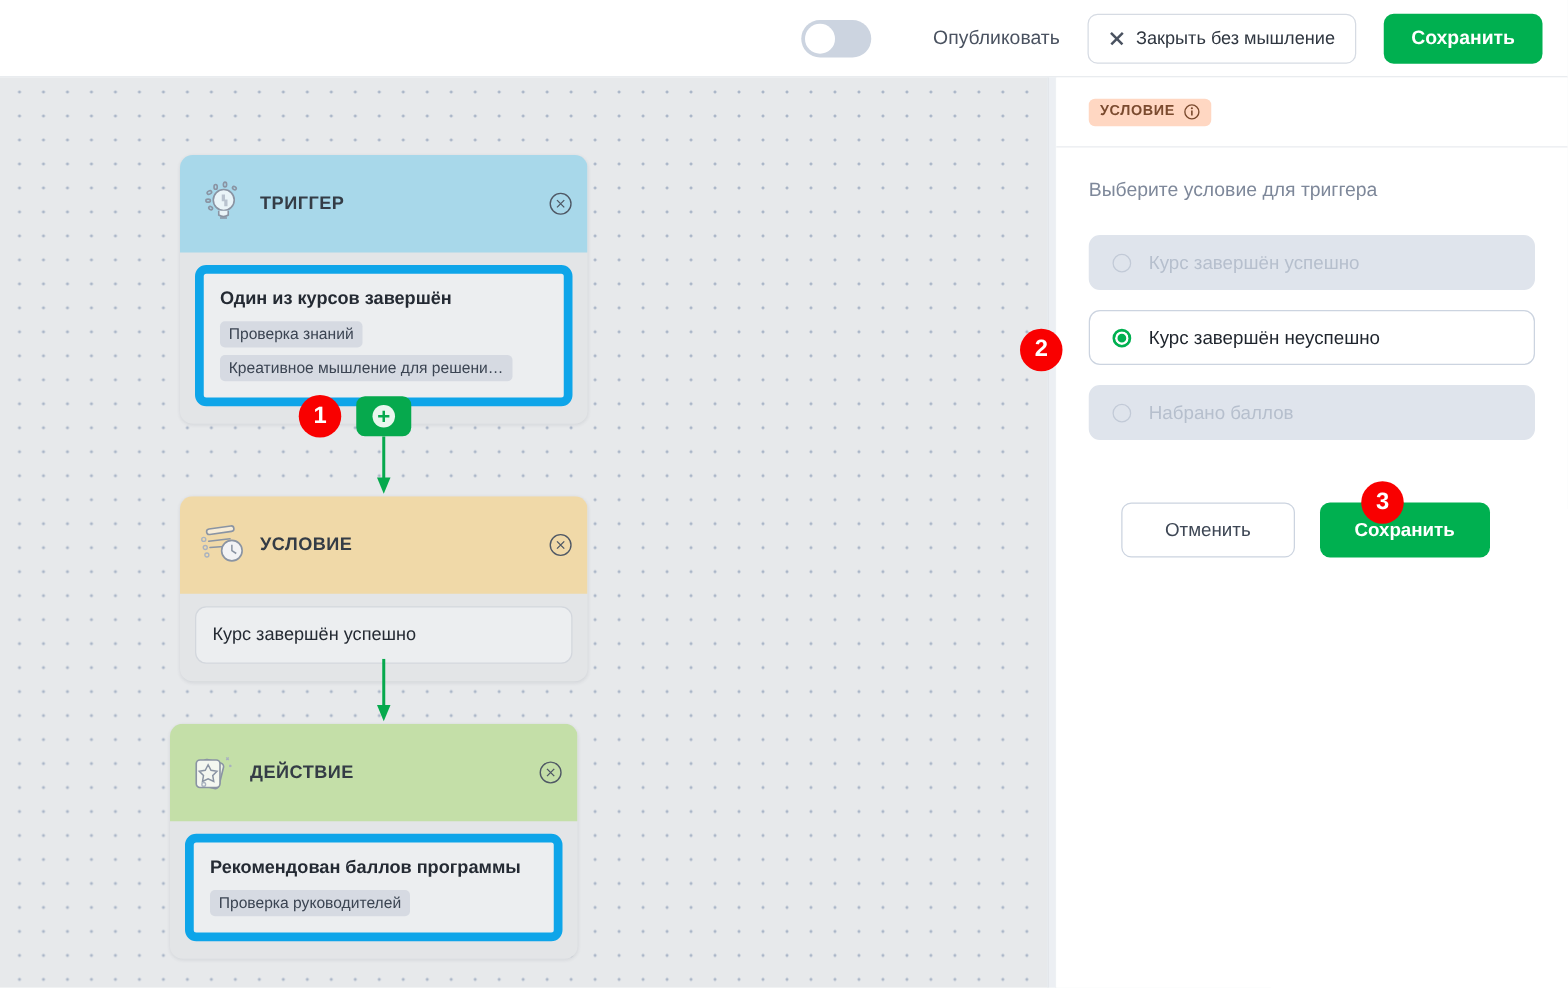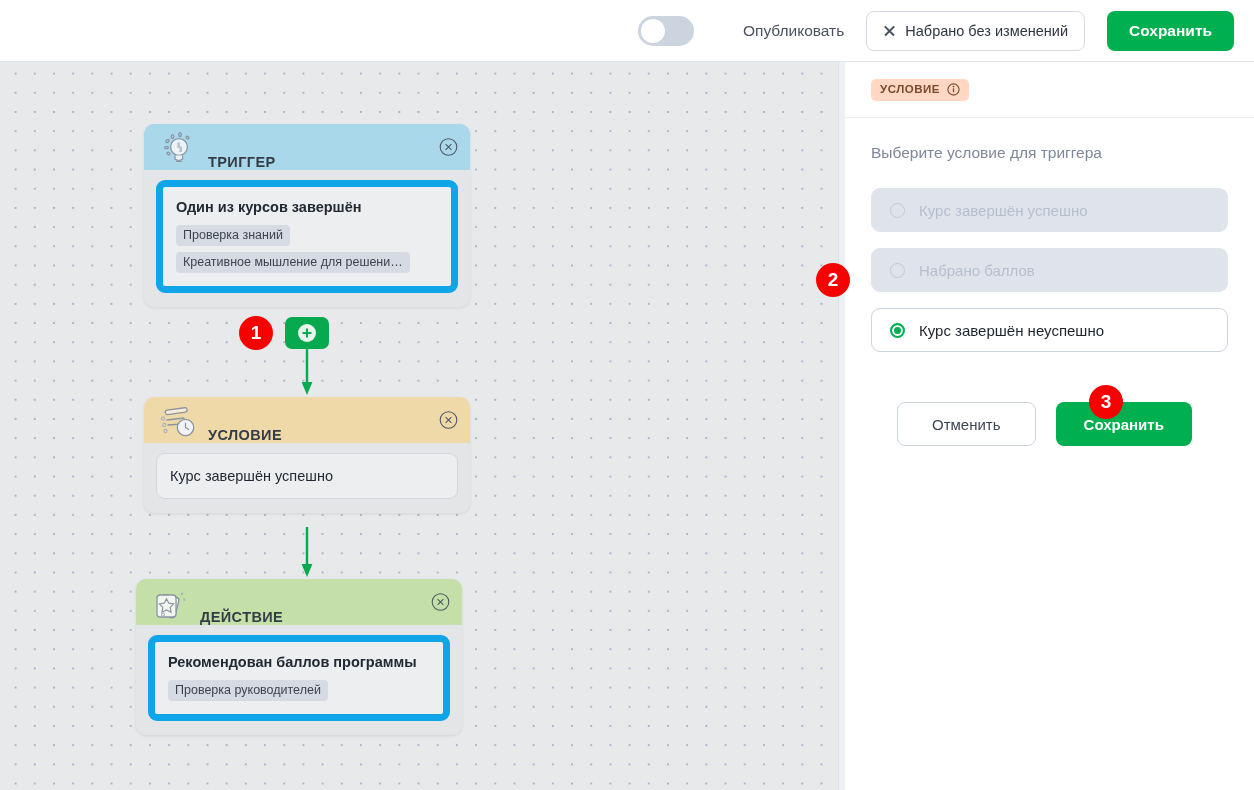--- a/index.html
+++ b/index.html
@@ -82,21 +82,21 @@
   
   .card {
     position: absolute;
     width: 326px;
     border-radius: 10px;
     background: #e3e5e7;
     box-shadow: 0 1px 3px rgba(40,50,70,.10);
     overflow: hidden;
   }
   .card-head {
-    height: 46px; display: flex; align-items: flex-end;
+    height: 78px; display: flex; align-items: center;
     padding: 0 14px; gap: 10px; position: relative;
   }
   .card-head .ttl {
     font-size: 14.5px; font-weight: bold; color: #343c46;
     letter-spacing: .4px;
   }
   .card-icon { width: 40px; height: 40px; flex: none; }
   .card-close {
     position: absolute; right: 12px; top: 50%;
     transform: translateY(-50%);
@@ -208,21 +208,21 @@
 <div class="topbar">
   <div class="publish-group">
     <div class="toggle">
       <div class="knob"></div>
     </div>
     <span class="publish-label">Опубликовать</span>
   </div>
 
   <button class="btn-close-nochange">
     <span class="x-glyph"></span>
-    <span>Набрано без изменений</span>
+    <span>Закрыть без мышление</span>
   </button>
 
   <button class="btn-save-top">Сохранить</button>
 </div>
 
 <div class="canvas">
 
   <div class="card" style="left:144px; top:62px;">
     <div class="card-head head-trigger">
       <span class="card-icon">
@@ -363,28 +363,28 @@
   </div>
 
   <div class="panel-body">
     <div class="panel-prompt">Выберите условие для триггера</div>
 
     <div class="opt-list">
       <div class="opt opt-disabled">
         <span class="radio"></span>
         <span>Курс завершён успешно</span>
       </div>
+      <div class="opt opt-selected">
+        <span class="radio on"></span>
+        <span>Курс завершён неуспешно</span>
+      </div>
       <div class="opt opt-disabled">
         <span class="radio"></span>
         <span>Набрано баллов</span>
       </div>
-      <div class="opt opt-selected">
-        <span class="radio on"></span>
-        <span>Курс завершён неуспешно</span>
-      </div>
     </div>
 
     <div class="panel-actions">
       <button class="btn-cancel">Отменить</button>
       <button class="btn-save-panel">Сохранить</button>
     </div>
   </div>
 </div>
 
 <div class="badge-num" style="left:816px; top:263px;">2</div>

